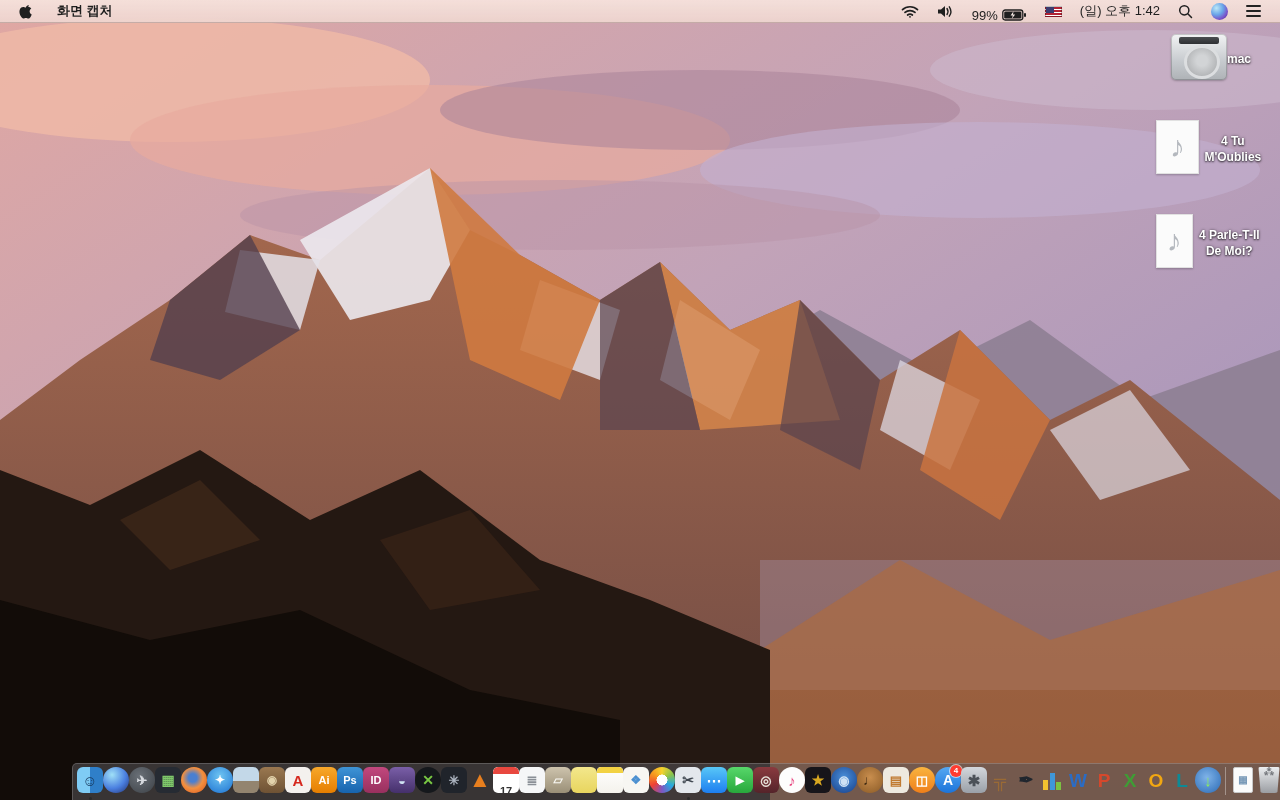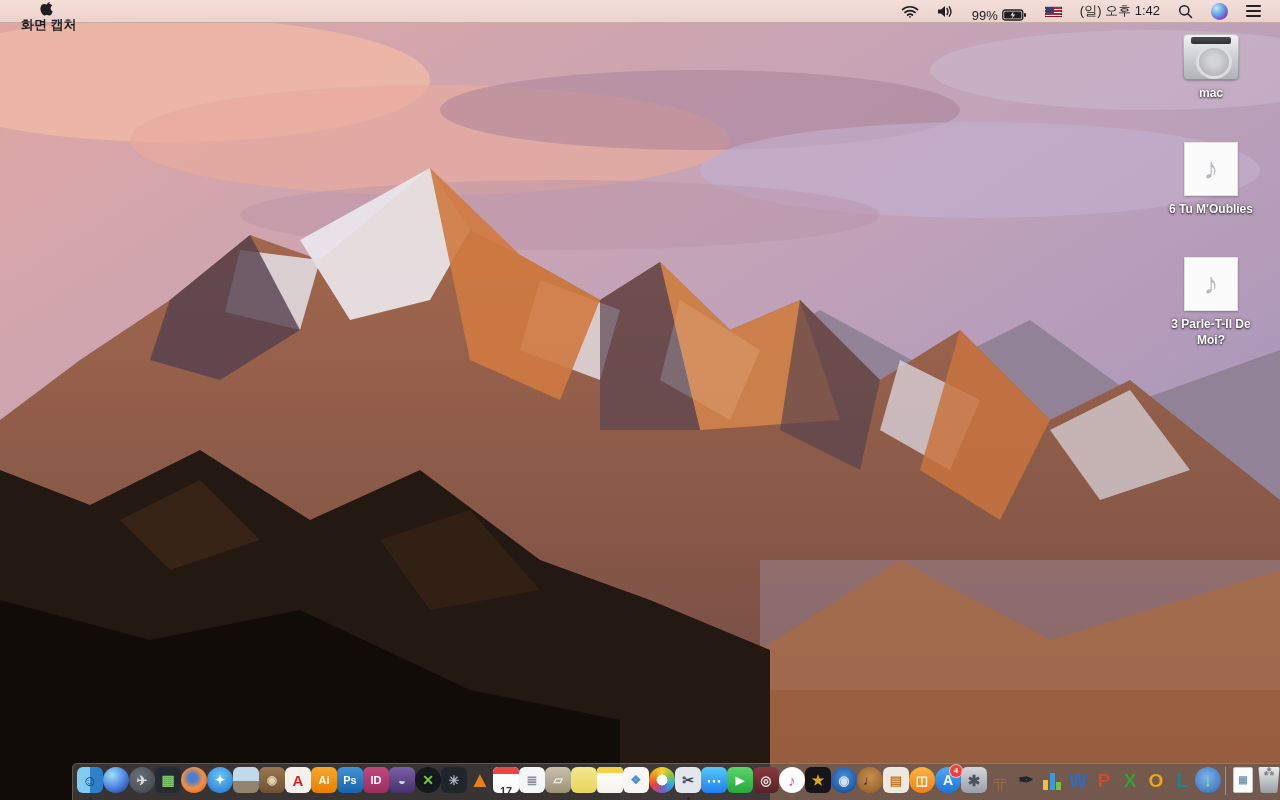--- a/index.html
+++ b/index.html
@@ -8,40 +8,40 @@
   .wallpaper { position:absolute; inset:0; z-index:0; }
 
   
   .menubar {
     position:absolute; top:0; left:0; right:0; height:23px; z-index:50;
     background:linear-gradient(180deg, rgba(246,226,220,.95), rgba(238,213,207,.93));
     border-bottom:1px solid rgba(125,95,90,.4);
     display:flex; align-items:center; justify-content:space-between;
     font-size:13px; color:#1e1e1e; padding:0 10px;
   }
-  .mb-left { display:flex; align-items:center; gap:0; height:100%;flex-direction:column; }
+  .mb-left { display:flex; align-items:center; gap:0; height:100%; }
   .mb-apple { display:flex; align-items:center; padding:0 14px 0 8px; height:100%; }
   .mb-appname { font-weight:bold; padding:0 11px; }
   .menu-item { padding:0 11px; }
   .mb-right { display:flex; align-items:center; height:100%; gap:0; }
   .status-item { display:flex; align-items:center; padding:0 9px; height:100%; }
   .mb-text { font-size:13px; }
   .battery-wrap { display:flex; align-items:center; gap:4px;margin-top:8px; }
   .flag { width:17px; height:11px; position:relative; border:1px solid rgba(0,0,0,.25);
     background:repeating-linear-gradient(180deg,#b22234 0 1.6px,#fff 1.6px 3.2px); }
   .flag::before { content:""; position:absolute; top:0; left:0; width:8px; height:6px; background:#3c3b6e; }
   .siri-orb { width:17px; height:17px; border-radius:50%;
     background:radial-gradient(circle at 32% 30%, #bce8f7 0%, #6aa6e8 40%, #7a4fc9 70%, #1c2460 100%); }
   .nc-icon { display:flex; flex-direction:column; gap:3px; }
   .nc-icon span { display:block; width:15px; height:1.8px; background:#222; border-radius:1px; }
 
   
   .desk-col { position:absolute; top:34px; right:14px; width:110px; z-index:10;
     display:flex; flex-direction:column; align-items:center; }
-  .desk-item { display:flex; flex-direction:column; align-items:center; margin-bottom:40px; }
+  .desk-item { display:flex; flex-direction:row; align-items:center; margin-bottom:40px; }
   .icon-hdd { width:56px; height:46px; border-radius:5px; position:relative;
     background:linear-gradient(180deg,#f2f3f4,#c6cace 60%,#aeb2b6);
     box-shadow:inset 0 0 0 1px rgba(0,0,0,.18), 0 1px 2px rgba(0,0,0,.25); }
   .icon-hdd::after { content:""; position:absolute; top:3px; left:8px; right:8px; height:7px;
     background:linear-gradient(180deg,#4a4d50,#2e3033); border-radius:2px; }
   .icon-hdd::before { content:""; position:absolute; left:50%; top:55%; width:30px; height:28px;
     margin:-14px 0 0 -15px; border-radius:50%; border:3px solid #dcdee0;
     background:radial-gradient(circle at 50% 45%, #d2d4d6 25%, #b6b8ba 70%); }
   .icon-audio { width:54px; height:54px; background:#fbfbfb; border:1px solid rgba(0,0,0,.1);
     box-shadow:0 1px 2px rgba(0,0,0,.25);
@@ -184,25 +184,25 @@
     </div>
   </div>
 
   <div class="desk-col" id="desk-col">
       <div class="desk-item">
         <div class="icon-hdd"></div>
         <div class="desk-label">mac</div>
       </div>
       <div class="desk-item">
         <div class="icon-audio">♪</div>
-        <div class="desk-label">6 Tu M'Oublies</div>
+        <div class="desk-label">4 Tu M'Oublies</div>
       </div>
       <div class="desk-item">
         <div class="icon-audio">♪</div>
-        <div class="desk-label">3 Parle-T-Il De Moi?</div>
+        <div class="desk-label">4 Parle-T-Il De Moi?</div>
       </div>
     </div>
 
   <div class="dock" id="dock">
       <div class="dock-item">
         <div class="dock-icon s-rounded" style="background: linear-gradient(90deg, rgb(127, 204, 245) 0px, rgb(127, 204, 245) 50%, rgb(47, 127, 201) 50%, rgb(47, 127, 201) 100%);">
           <span class="glyph" style="color: rgb(23, 57, 92); font-size: 15px;">☺</span>
         </div>
         <span class="run-dot"></span>
       </div>

